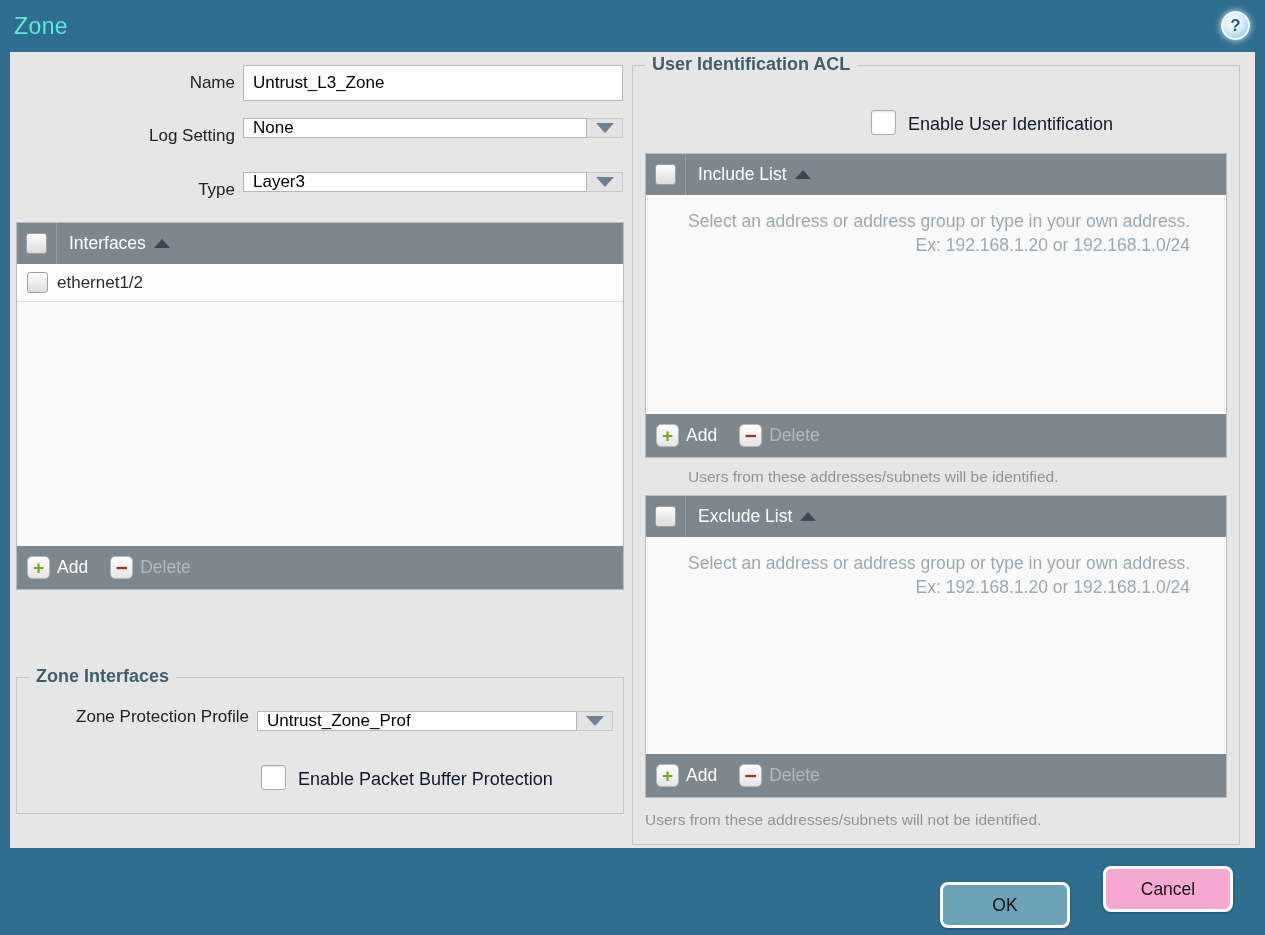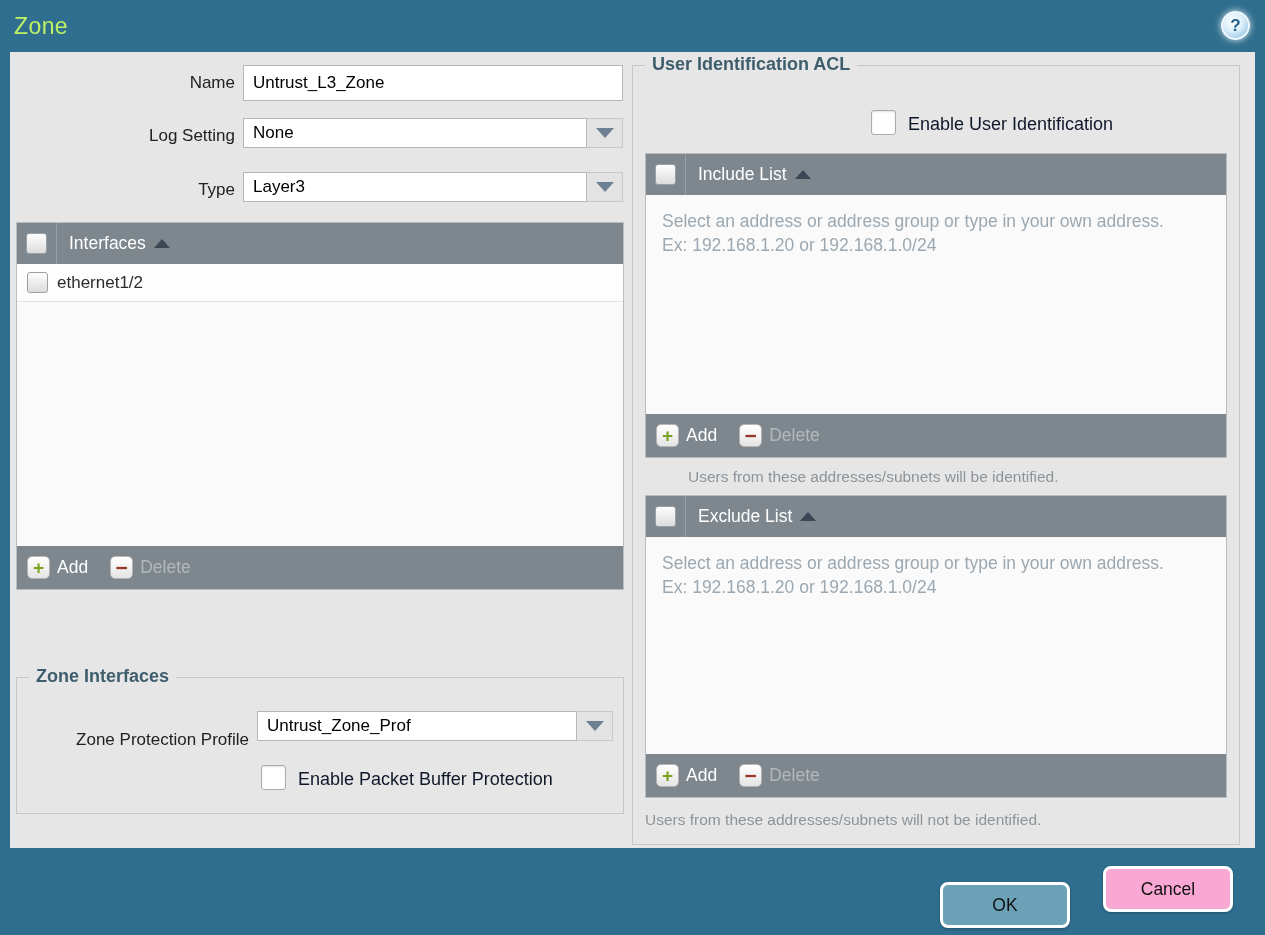--- a/index.html
+++ b/index.html
@@ -5,48 +5,48 @@
   * { margin:0; padding:0; box-sizing:border-box; }
   html,body { width:1265px; height:935px; }
   body {
     position:relative; overflow:hidden;
     background:#2f6e8e;
     font-family:"Liberation Sans", sans-serif;
     color:#1e1e1e;
   }
   
   .titlebar { position:absolute; left:0; top:0; width:1265px; height:52px; }
-  .title { position:absolute; left:14px; top:13px; color:#bef264; font-size:23px; font-weight:300; letter-spacing:.4px; }
+  .title { position:absolute; left:14px; top:13px; color:#5eead4; font-size:23px; font-weight:300; letter-spacing:.4px; }
   .help { position:absolute; right:15px; top:11px; width:29px; height:29px; border-radius:50%;
     background:radial-gradient(circle at 40% 35%, #ffffff 0%, #d9eefb 45%, #7db6d8 100%);
     border:2px solid #eef8fe; box-shadow:0 0 7px rgba(255,255,255,.85);
     display:flex; align-items:center; justify-content:center;
     color:#1d5f86; font-size:17px; font-weight:bold; cursor:pointer; }
   
   .panel { position:absolute; left:10px; top:52px; width:1245px; height:796px; background:#e6e6e6; }
   .row-label { position:absolute; text-align:right; font-size:17px; color:#222; width:225px; }
   .textinput { position:absolute; height:36px; background:#ffffff; border:1px solid #b2b8bb;
     font-size:17px; color:#000; padding:0 9px; font-family:"Liberation Sans", sans-serif; }
   
-  .dropdown { position:absolute; height:30px; display:flex; }
+  .dropdown { position:absolute; height:20px; display:flex; }
   .dd-text { flex:1; background:#ffffff; border:1px solid #b2b8bb; font-size:17px; color:#000;
     display:flex; align-items:center; padding:0 9px; }
   .dd-btn { width:36px; background:#e3e3e3; border:1px solid #c6c9cb; border-left:none;
     display:flex; align-items:center; justify-content:center; cursor:pointer; }
   .tri-down { width:0; height:0; border-left:9px solid transparent; border-right:9px solid transparent;
     border-top:10px solid #6e8193; }
   
   .gridtable { position:absolute; border:1px solid #b9bdc0; display:flex; flex-direction:column; }
   .grid-head { height:41px; background:#7e878d; display:flex; align-items:center; flex:0 0 auto; }
   .grid-cbcell { width:40px; align-self:stretch; display:flex; align-items:center; justify-content:center;
     border-right:1px solid #99a0a5; }
   .grid-title { color:#ffffff; font-size:17.5px; margin-left:12px;text-align:center; }
   .sort-asc { width:0; height:0; border-left:8px solid transparent; border-right:8px solid transparent;
     border-bottom:9px solid #3c4654; margin-left:8px; }
-  .grid-body { flex:1; background:#fafafa; overflow:hidden; }
+  .grid-body { flex:1; background:#fafafa; overflow:hidden;text-align:right; }
   .grid-row { height:38px; background:#fdfdfd; border-bottom:1px solid #e2e2e2;
     display:flex; align-items:center; font-size:17px; color:#2c2c2c; }
   .grid-row .cbwrap { width:40px; display:flex; justify-content:center; }
   .grid-foot { height:43px; background:#7e878d; display:flex; align-items:center; padding-left:10px; flex:0 0 auto; }
   .placeholder { color:#9ca8b1; font-size:17.5px; line-height:1.38; padding:14px 16px; max-width:560px; }
   
   .cb { display:inline-block; border-radius:3px; cursor:pointer; }
   .cb-grid { width:21px; height:21px; background:linear-gradient(#fefefe,#dcdcdc); border:1px solid #9aa1a6; }
   .cb-plain { width:25px; height:25px; background:#ffffff; border:1px solid #a9adb0; box-shadow:inset 0 1px 2px rgba(0,0,0,.12); }
   
@@ -128,21 +128,21 @@
         <span class="action-icon">
             <span class="minus">−</span>
           </span>
         <span class="action-label">Delete</span>
       </div>
     </div>
   </div>
 
   <div class="fset" style="left:6px; top:625px; width:608px; height:137px;">
     <span class="fset-legend">Zone Interfaces</span>
-    <div class="row-label" style="left:0; top:52px; width:232px;">Zone Protection Profile</div>
+    <div class="row-label" style="left:0; top:29px; width:232px;">Zone Protection Profile</div>
     <div class="dropdown" style="left:240px; top:33px; width:356px;">
       <div class="dd-text">Untrust_Zone_Prof</div>
       <div class="dd-btn">
         <span class="tri-down"></span>
       </div>
     </div>
     <span class="cb cb-plain" style="position:absolute; left:244px; top:87px;"></span>
     <div class="cbl" style="left:281px; top:91px;">Enable Packet Buffer Protection</div>
   </div>
 

